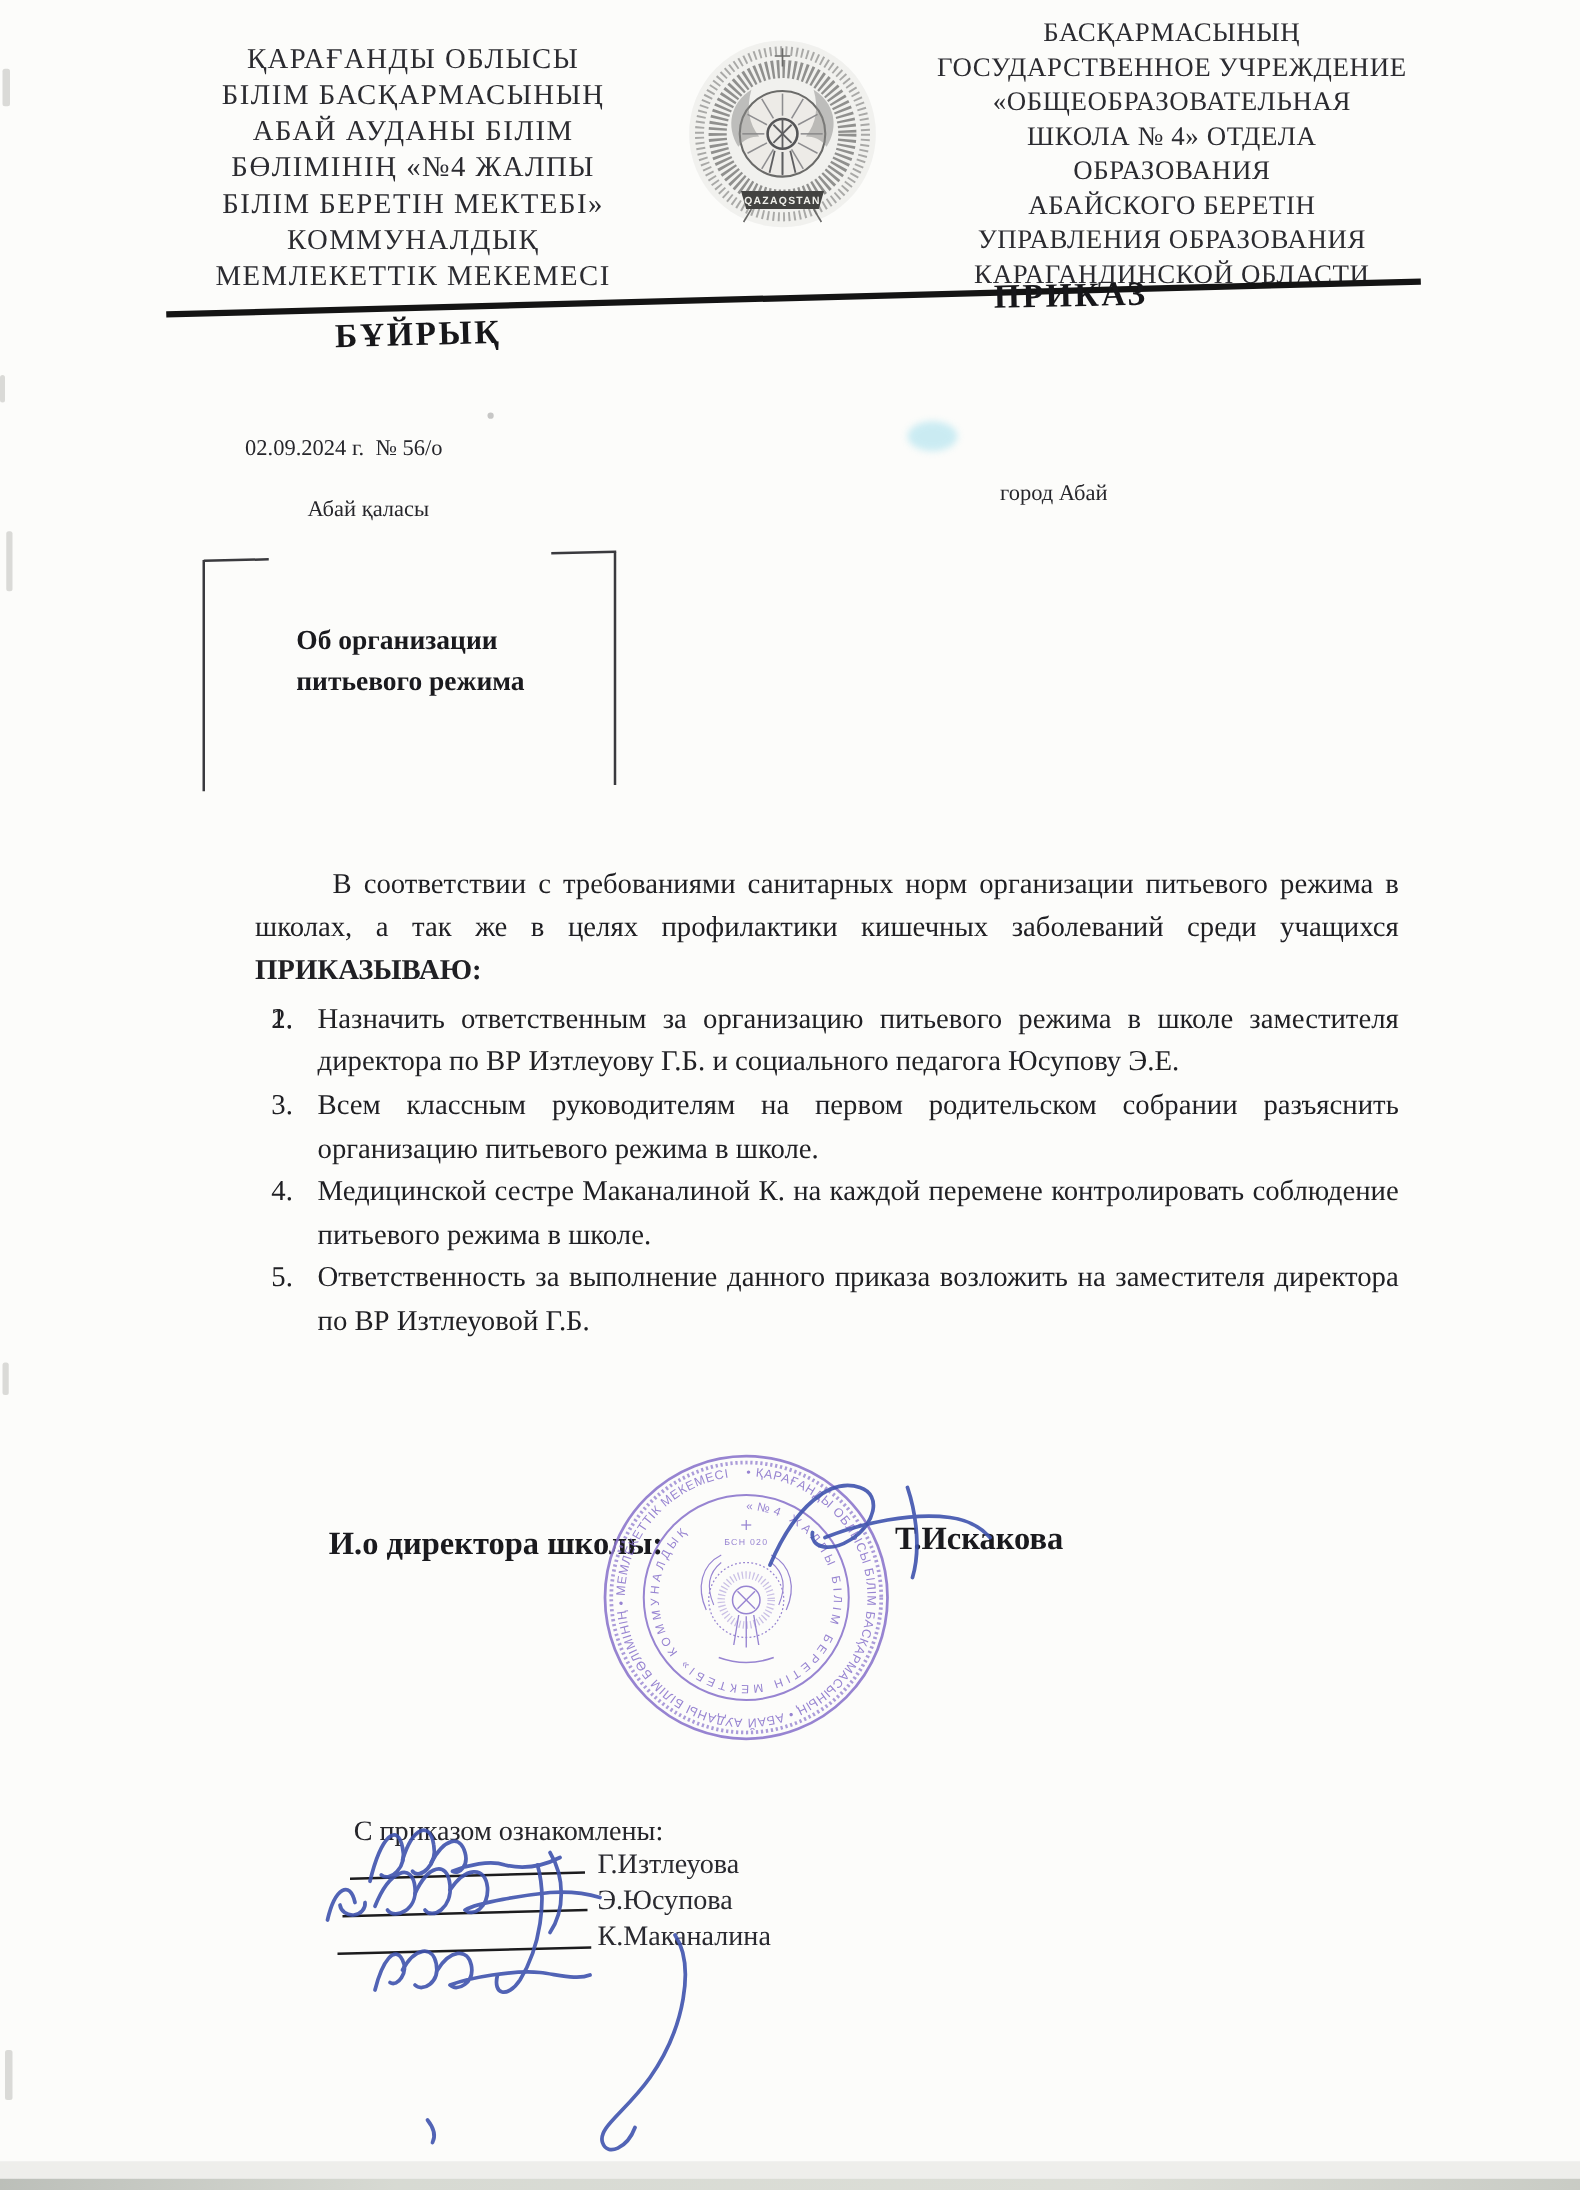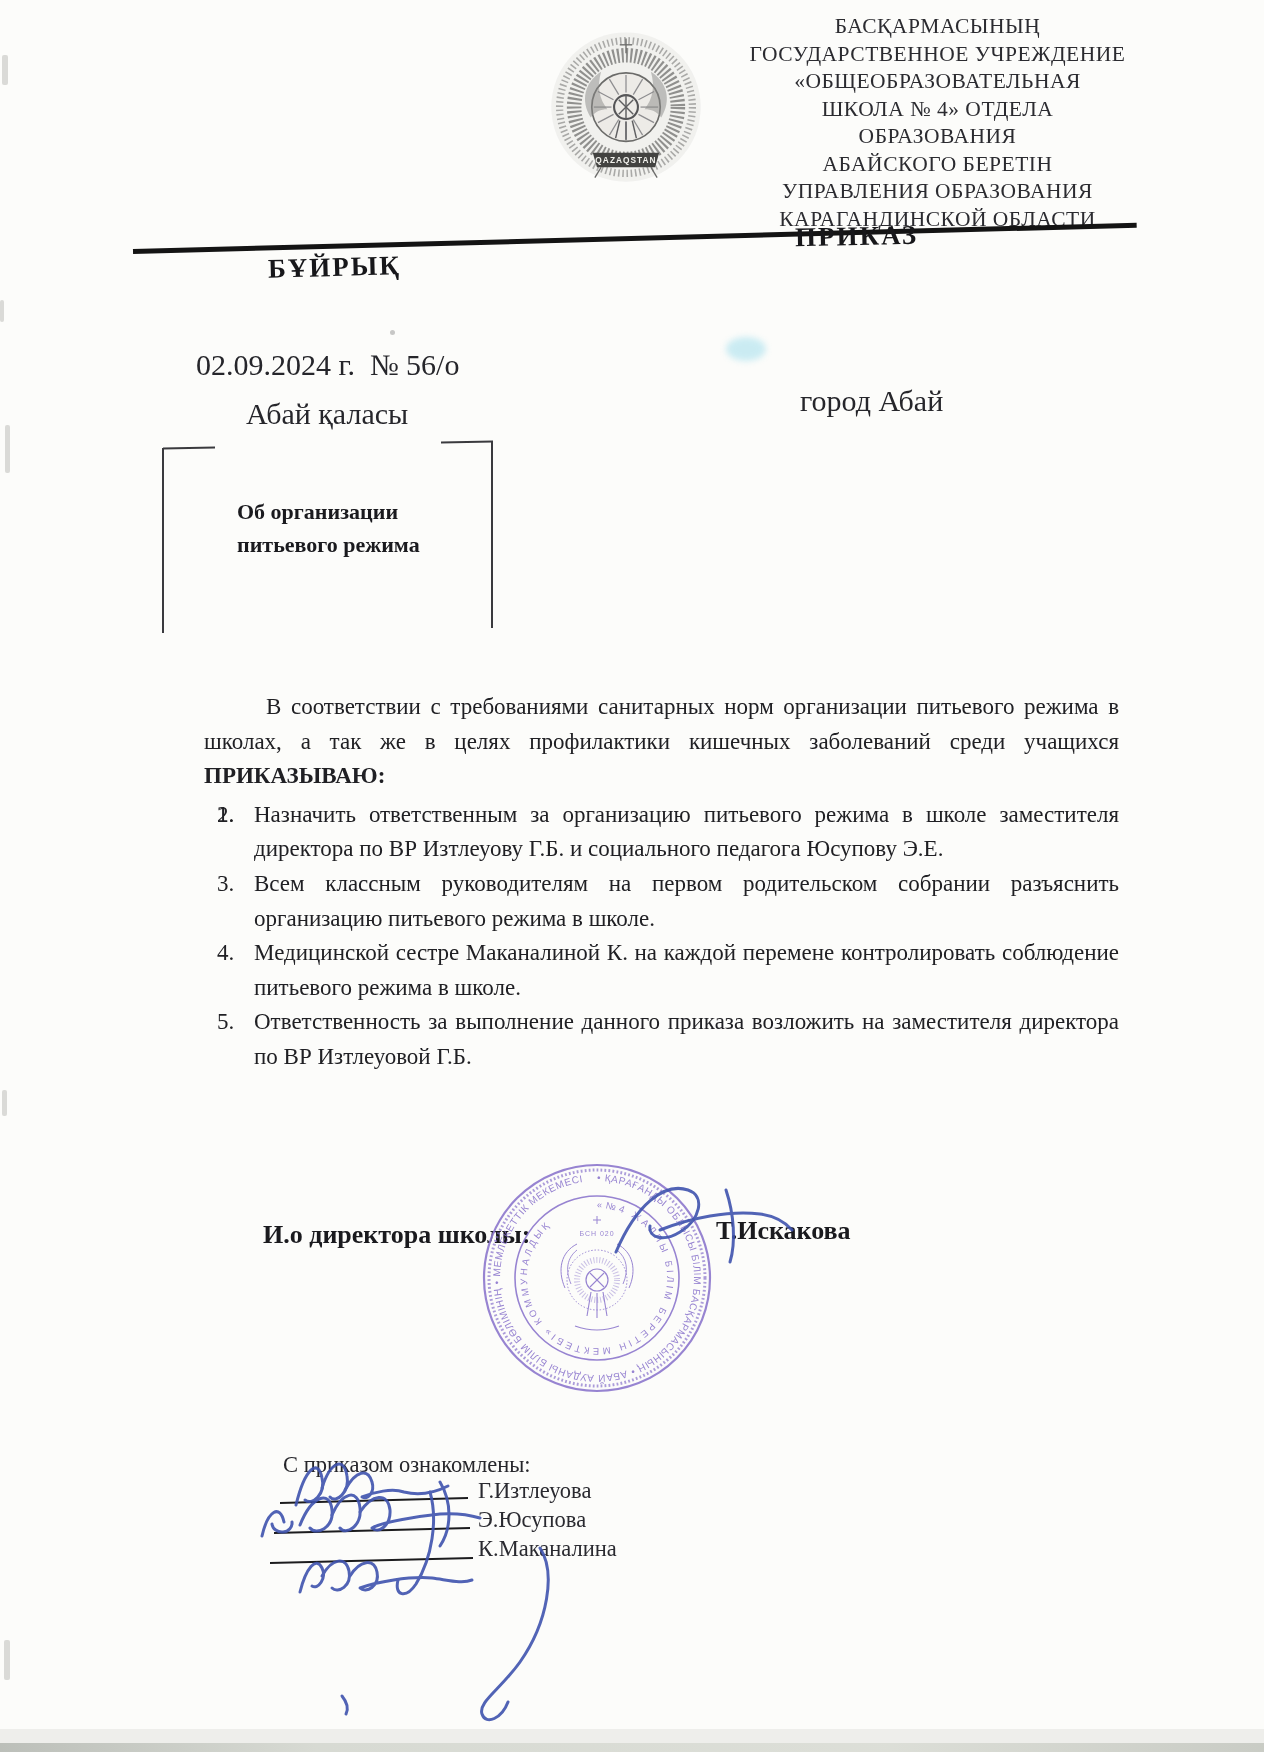--- a/index.html
+++ b/index.html
@@ -6,21 +6,21 @@
   .sheet{
     position:relative;width:1264px;height:1752px;margin:0 auto;
     background:#fcfcfa;overflow:hidden;
     font-family:"Liberation Serif","DejaVu Serif",serif;color:#1d1d1f;
   }
   .abs{position:absolute;}
   .hdr-col{text-align:center;font-size:23px;line-height:29px;letter-spacing:1.2px;color:#2b2b30;}
   .hdr-col.right{font-size:21.5px;line-height:27.5px;letter-spacing:.5px;}
   .rule{background:#141414;height:5px;transform-origin:left center;}
   .doc-title{font-weight:bold;font-size:27px;letter-spacing:2px;color:#17171a;}
-  .meta-line{font-size:30px;white-space:pre;color:#26262b;}
+  .meta-line{font-size:18px;white-space:pre;color:#26262b;}
   .subject{font-weight:bold;font-size:22px;line-height:33px;color:#1a1a1e;margin-top:46px;}
   .bracket{background:#3a3a3e;}
   .bodytext{font-size:23px;line-height:34.6px;text-align:justify;color:#202024;width:915px;}
   .intro{text-indent:62px;}
   .olist{margin-top:4px;}
   .oitem{position:relative;padding-left:50px;}
   .onum{position:absolute;left:13px;top:0;}
   .sig-label{font-weight:bold;font-size:26px;color:#1a1a1e;}
   .ack{font-size:22.5px;color:#26262b;}
   .ack-names{font-size:22.5px;line-height:29px;color:#2a2a30;}
@@ -29,20 +29,29 @@
   .bottom-strip{left:0;bottom:0;width:1264px;height:9px;opacity:.55;
     background:linear-gradient(to right,#878d84,#b9beb3 25%,#c2c6bb 70%,#9fa499);}
   .bottom-haze{left:0;bottom:9px;width:1264px;height:14px;opacity:.12;background:#8a8f86;}
   svg{display:block;}
 </style>
 </head>
 <body>
 
 <div class="sheet">
 
+  <div class="abs hdr-col" style="left:118px;top:32px;width:425px;">
+    <div>ҚАРАҒАНДЫ ОБЛЫСЫ</div>
+    <div>БІЛІМ БАСҚАРМАСЫНЫҢ</div>
+    <div>АБАЙ АУДАНЫ БІЛІМ</div>
+    <div>БӨЛІМІНІҢ «№4 ЖАЛПЫ</div>
+    <div>БІЛІМ БЕРЕТІН МЕКТЕБІ»</div>
+    <div>КОММУНАЛДЫҚ</div>
+    <div>МЕМЛЕКЕТТІК МЕКЕМЕСІ</div>
+  </div>
 
   <div class="abs" style="left:543px;top:22px;width:166px;height:166px;">
     <svg viewBox="0 0 160 160" width="166" height="166">
       <circle cx="80" cy="82" r="72" fill="#d8d8d4" opacity="0.30"></circle>
       <circle cx="80" cy="82" r="64" fill="none" stroke="#7a7a78" stroke-width="7" stroke-dasharray="1.5 2.6" opacity="0.6"></circle>
       <circle cx="80" cy="82" r="50" fill="none" stroke="#5c5c5a" stroke-width="14" stroke-dasharray="2 2.2" opacity="0.65"></circle>
       <circle cx="80" cy="82" r="33" fill="#edebe7" stroke="#6b6b69" stroke-width="1.6"></circle>
       <g stroke="#76767a" stroke-width="1.2" opacity="0.8">
         <line x1="94" y1="82" x2="111" y2="82"></line>
           <line x1="92" y1="75" x2="107" y2="67"></line>

